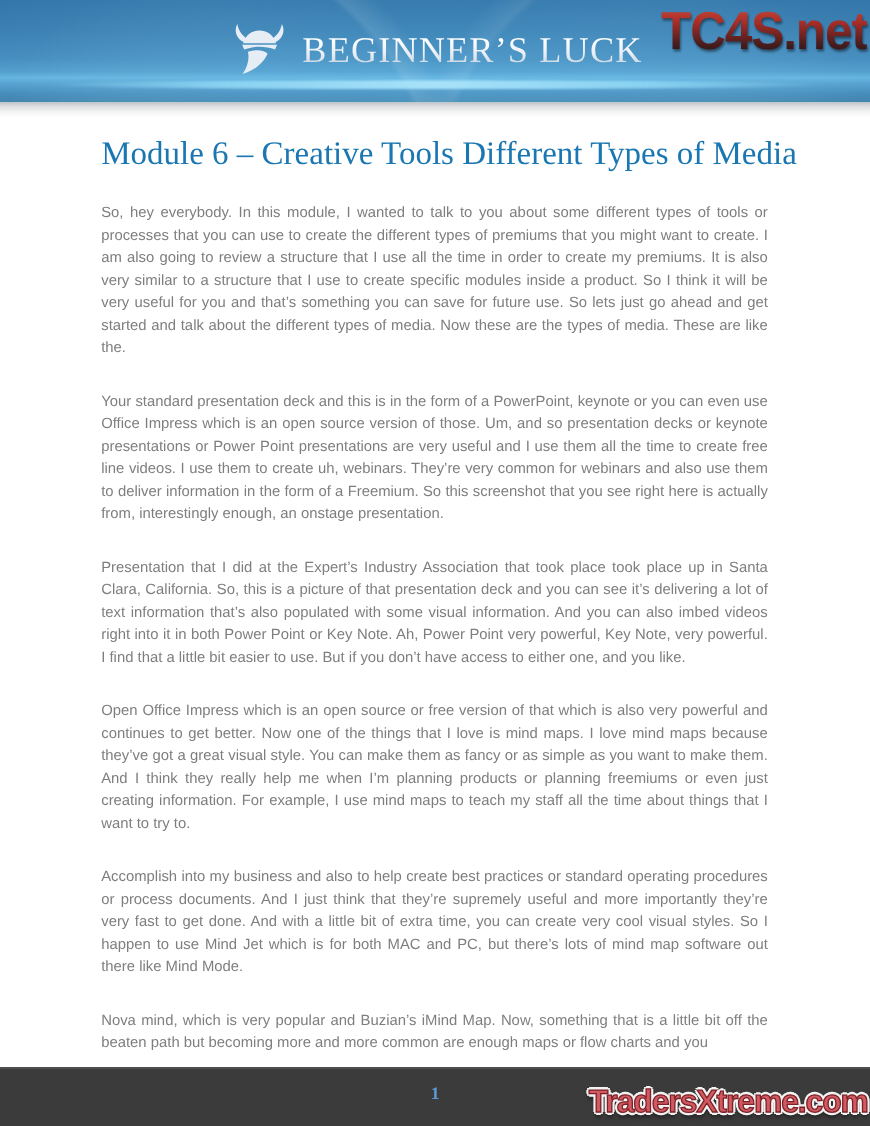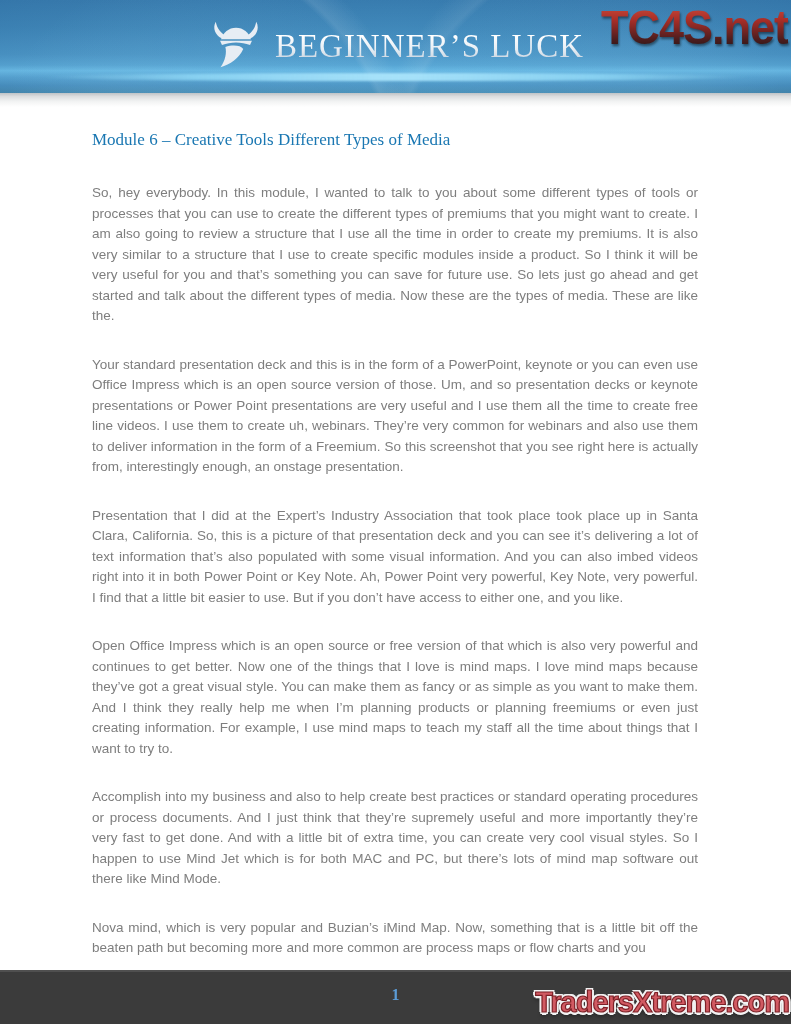--- a/index.html
+++ b/index.html
@@ -60,21 +60,21 @@
   }
   .header-sep{
     position:absolute;left:0;top:93px;width:791px;height:14px;
     background:linear-gradient(180deg,#bfc3c6 0%,#dcdedf 25%,#f2f3f3 60%,#ffffff 100%);
   }
 
   
   .content{position:absolute;left:0;top:107px;width:791px;padding:18px 93px 0 92px;}
   .doc-title{
     font-family:"Liberation Serif",serif;font-weight:400;
-    font-size:17px;line-height:30px;color:var(--title-blue);
+    font-size:30px;line-height:30px;color:var(--title-blue);
     margin-bottom:21px;white-space:nowrap;
   }
   .paragraphs p{
     font-family:"Liberation Sans",sans-serif;
     font-size:13.5px;line-height:20.5px;color:var(--body-text-gray);
     text-align:justify;margin-bottom:8px;margin-top:28px;
   }
   .paragraphs p:last-child{margin-bottom:0;}
 
   
@@ -136,21 +136,21 @@
   <div class="header-sep"></div>
 
   <div class="content">
     <h1 class="doc-title">Module 6 – Creative Tools Different Types of Media</h1>
     <div class="paragraphs">
         <p>So, hey everybody. In this module, I wanted to talk to you about some different types of tools or processes that you can use to create the different types of premiums that you might want to create. I am also going to review a structure that I use all the time in order to create my premiums. It is also very similar to a structure that I use to create specific modules inside a product. So I think it will be very useful for you and that’s something you can save for future use. So lets just go ahead and get started and talk about the different types of media. Now these are the types of media. These are like the.</p>
         <p>Your standard presentation deck and this is in the form of a PowerPoint, keynote or you can even use Office Impress which is an open source version of those. Um, and so presentation decks or keynote presentations or Power Point presentations are very useful and I use them all the time to create free line videos. I use them to create uh, webinars. They’re very common for webinars and also use them to deliver information in the form of a Freemium. So this screenshot that you see right here is actually from, interestingly enough, an onstage presentation.</p>
         <p>Presentation that I did at the Expert’s Industry Association that took place took place up in Santa Clara, California. So, this is a picture of that presentation deck and you can see it’s delivering a lot of text information that’s also populated with some visual information. And you can also imbed videos right into it in both Power Point or Key Note. Ah, Power Point very powerful, Key Note, very powerful. I find that a little bit easier to use. But if you don’t have access to either one, and you like.</p>
         <p>Open Office Impress which is an open source or free version of that which is also very powerful and continues to get better. Now one of the things that I love is mind maps. I love mind maps because they’ve got a great visual style. You can make them as fancy or as simple as you want to make them. And I think they really help me when I’m planning products or planning freemiums or even just creating information. For example, I use mind maps to teach my staff all the time about things that I want to try to.</p>
         <p>Accomplish into my business and also to help create best practices or standard operating procedures or process documents. And I just think that they’re supremely useful and more importantly they’re very fast to get done. And with a little bit of extra time, you can create very cool visual styles. So I happen to use Mind Jet which is for both MAC and PC, but there’s lots of mind map software out there like Mind Mode.</p>
-        <p>Nova mind, which is very popular and Buzian’s iMind Map. Now, something that is a little bit off the beaten path but becoming more and more common are process maps or flow charts and you</p>
+        <p>Nova mind, which is very popular and Buzian’s iMind Map. Now, something that is a little bit off the beaten path but becoming more and more common are enough maps or flow charts and you</p>
       </div>
   </div>
 
 
   <div class="footer">
     <div class="page-number">1</div>
     <div class="traders">TradersXtreme.com</div>
   </div>
 
 </div>

